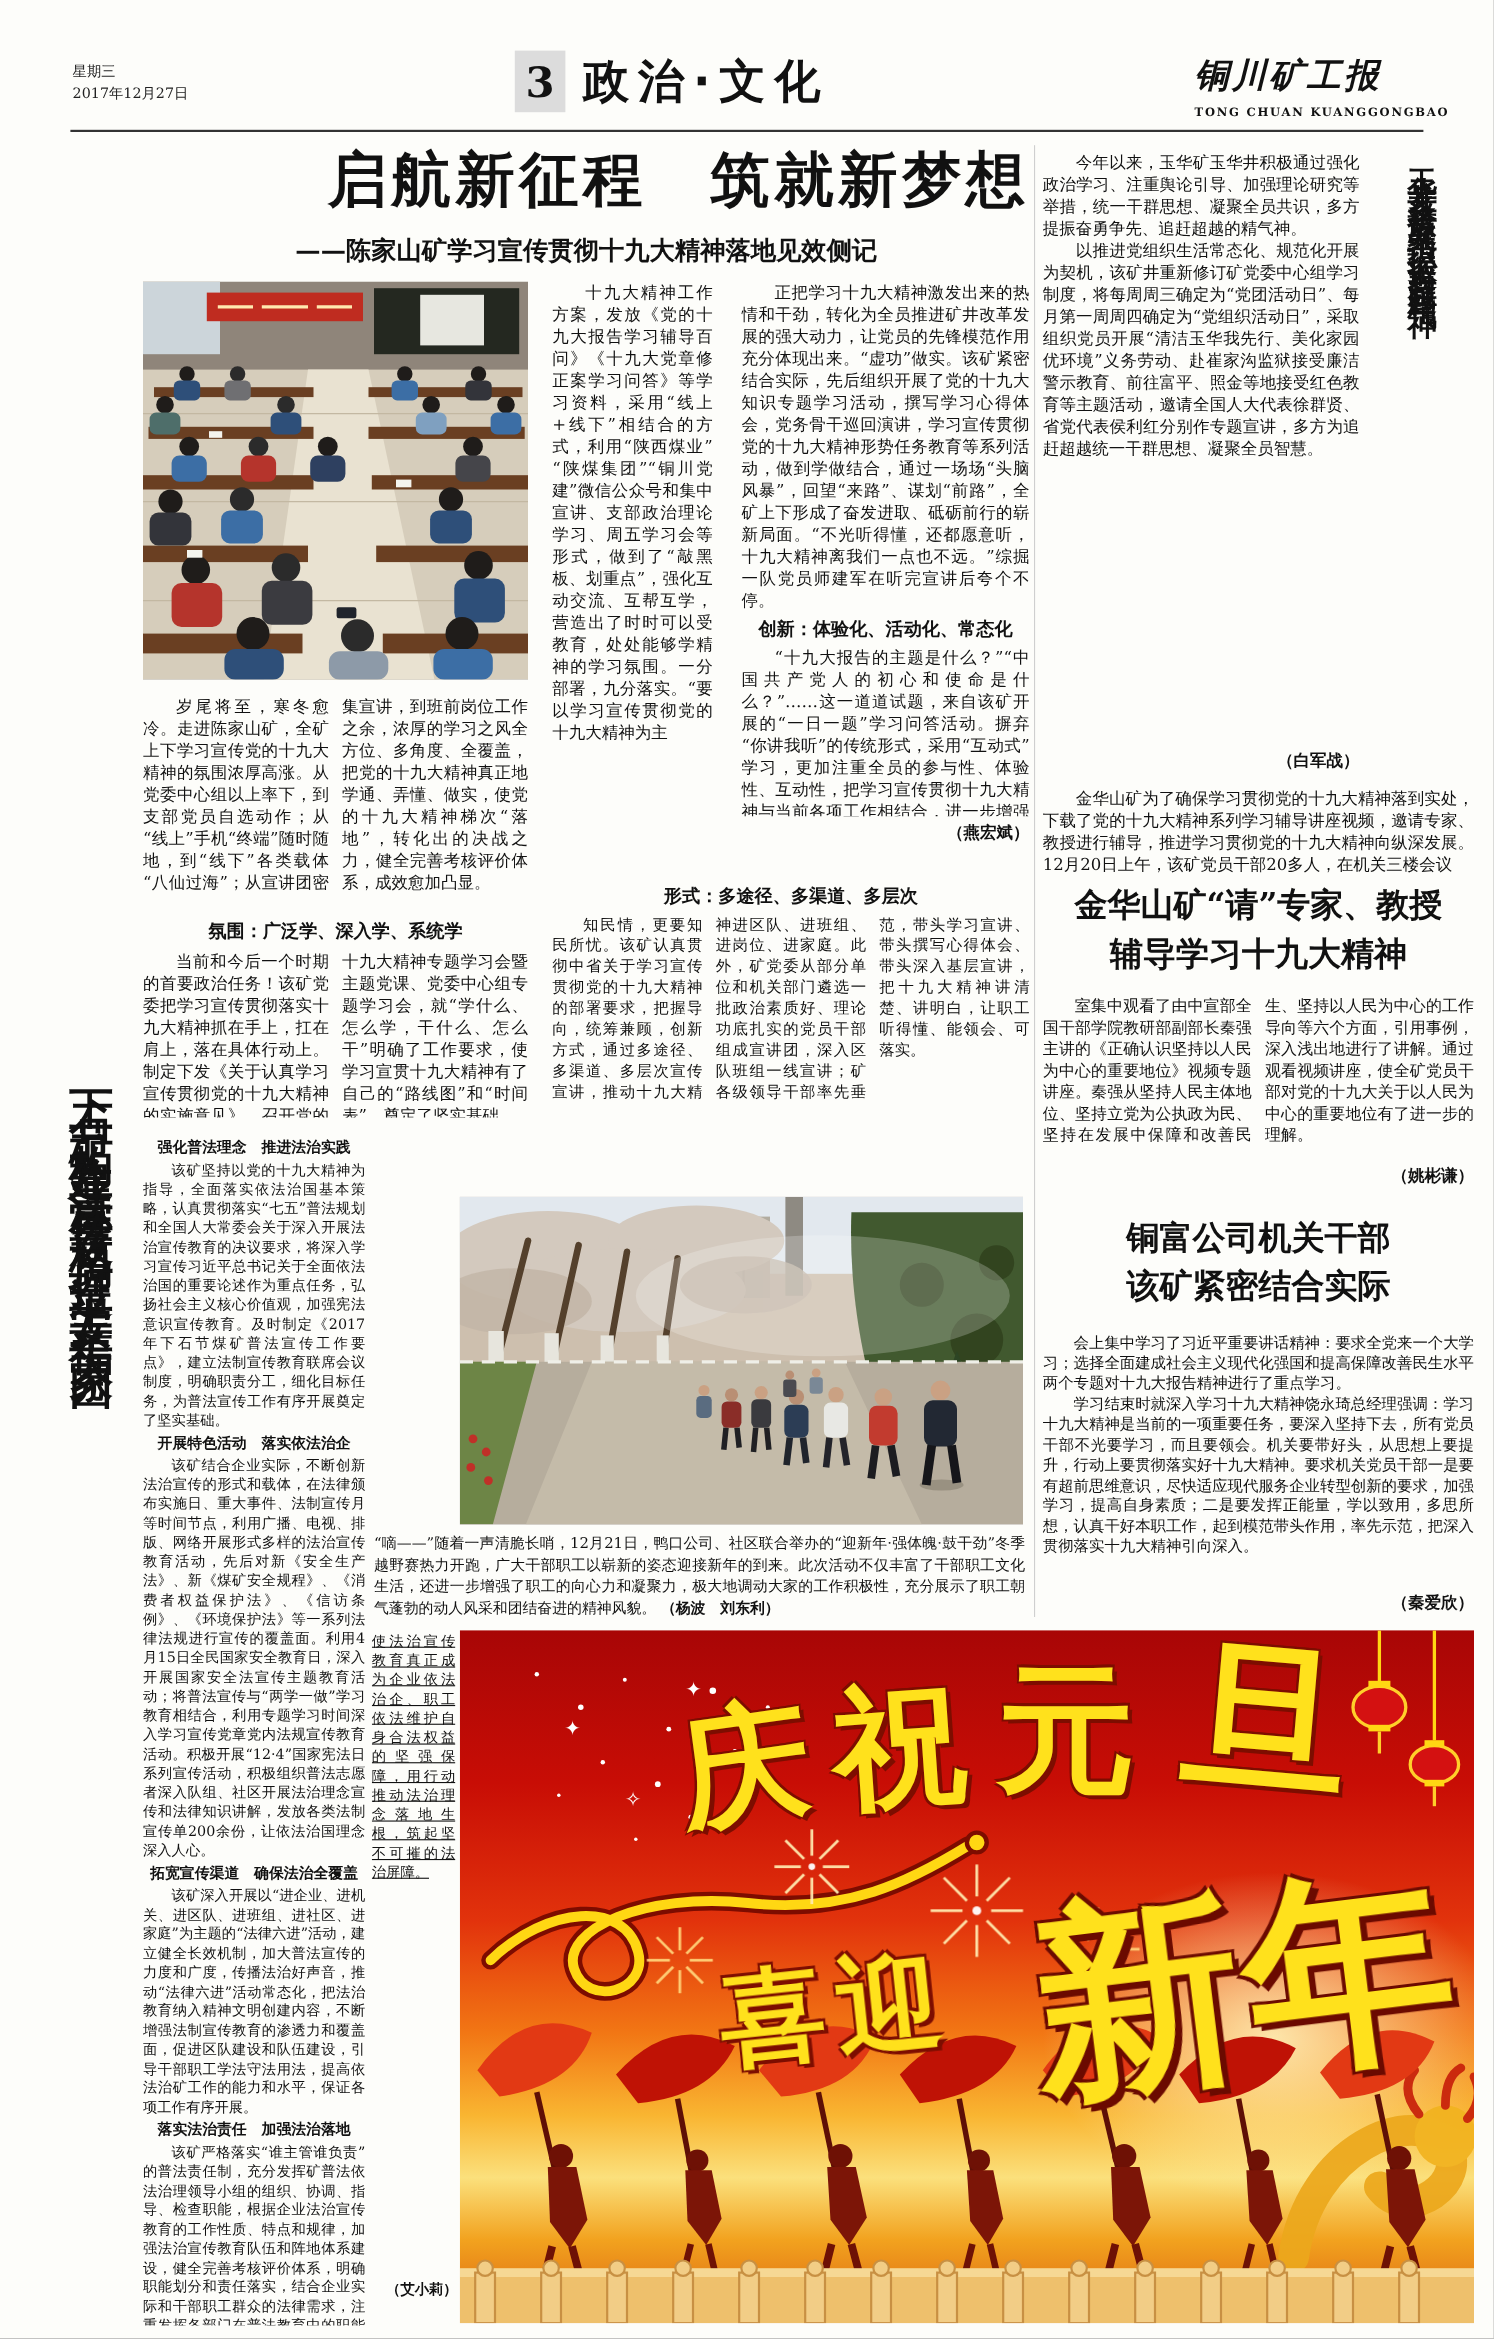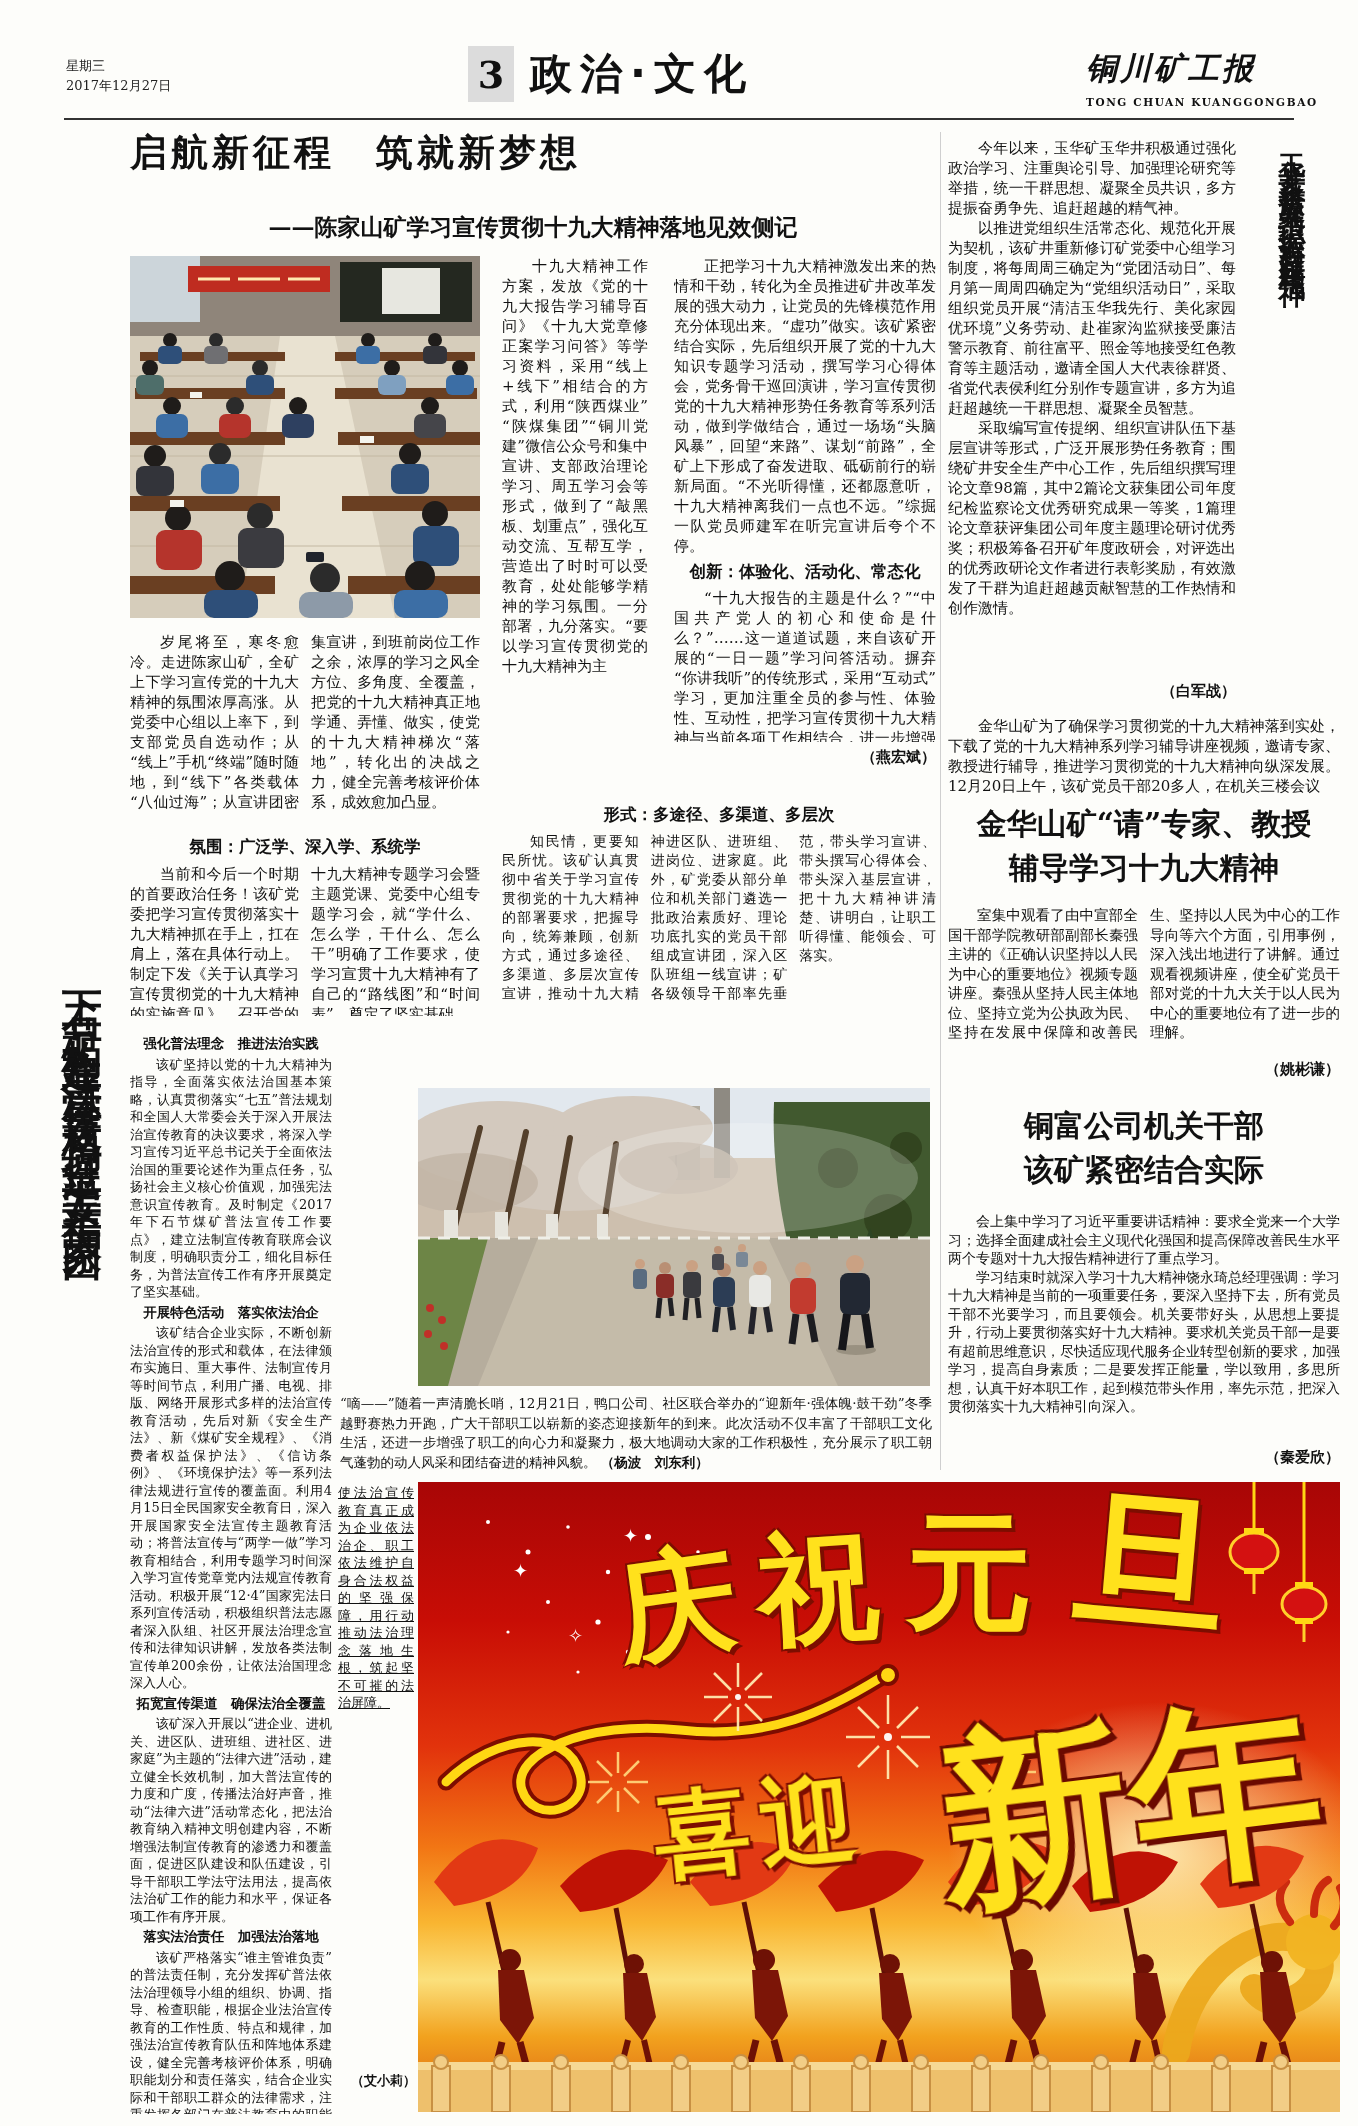--- a/index.html
+++ b/index.html
@@ -15,21 +15,21 @@
   .pagenum{width:46px;height:56px;background:#dcdcdc;display:flex;align-items:center;justify-content:center;
            font-size:38px;font-weight:bold;}
   .secname{font-size:42px;font-weight:bold;letter-spacing:8px;}
   .hdr-right{left:1086px;top:48px;width:254px;}
   .masthead{font-size:31px;font-weight:bold;font-style:italic;letter-spacing:3px;}
   .pinyin{font-size:10.5px;font-weight:bold;letter-spacing:1.6px;margin-top:6px;font-family:"DejaVu Serif",serif;}
   .hdr-rule{left:64px;top:118px;width:1230px;height:2px;background:#333;}
   .vrule{width:1px;background:#cfcfcf;}
   
   .main-block{left:130px;top:126px;width:806px;height:892px;}
-  .headline{position:absolute;left:0;top:2px;width:100%;text-align:left;font-size:37px;font-weight:bold;
+  .headline{position:absolute;left:0;top:2px;width:100%;text-align:right;font-size:54px;font-weight:bold;
             letter-spacing:4px;font-family:Liberation Mono, monospace;}
   .subhead{position:absolute;left:0;top:86px;width:100%;text-align:center;font-size:23px;font-weight:bold;}
   .body15{font-size:15px;line-height:20px;}
   .sechead{font-size:16.5px;font-weight:bold;text-align:center;margin:2px 0 6px;
            font-family:"DejaVu Sans","Liberation Sans",sans-serif;text-indent:0;}
   .cols2{column-count:2;column-gap:12px;}
   .cols3{column-count:3;column-gap:12px;}
   .clip{overflow:hidden;}
   .byline{text-align:right;font-size:15px;font-weight:bold;padding-right:6px;}
   
@@ -189,21 +189,20 @@
       <div class="sechead">形式：多途径、多渠道、多层次</div>
       <div class="jt cols3" style="font-size:14px;line-height:19px;">
         <p>知民情，更要知民所忧。该矿认真贯彻中省关于学习宣传贯彻党的十九大精神的部署要求，把握导向，统筹兼顾，创新方式，通过多途径、多渠道、多层次宣传宣讲，推动十九大精神进区队、进班组、进岗位、进家庭。此外，矿党委从部分单位和机关部门遴选一批政治素质好、理论功底扎实的党员干部组成宣讲团，深入区队班组一线宣讲；矿各级领导干部率先垂范，带头学习宣讲、带头撰写心得体会、带头深入基层宣讲，把十九大精神讲清楚、讲明白，让职工听得懂、能领会、可落实。</p>
       </div>
     </div>
   </div>
 
   <div class="abs body15 jt clip" style="left:948px;top:138px;width:288px;height:542px;">
     <p>今年以来，玉华矿玉华井积极通过强化政治学习、注重舆论引导、加强理论研究等举措，统一干群思想、凝聚全员共识，多方提振奋勇争先、追赶超越的精气神。</p>
     <p>以推进党组织生活常态化、规范化开展为契机，该矿井重新修订矿党委中心组学习制度，将每周周三确定为“党团活动日”、每月第一周周四确定为“党组织活动日”，采取组织党员开展“清洁玉华我先行、美化家园优环境”义务劳动、赴崔家沟监狱接受廉洁警示教育、前往富平、照金等地接受红色教育等主题活动，邀请全国人大代表徐群贤、省党代表侯利红分别作专题宣讲，多方为追赶超越统一干群思想、凝聚全员智慧。</p>
-    <p>采取编写宣传提纲、组织宣讲队伍下基层宣讲等形式，广泛开展形势任务教育；围绕矿井安全生产中心工作，先后组织撰写理论文章98篇，其中2篇论文获集团公司年度纪检监察论文优秀研究成果一等奖，1篇理论文章获评集团公司年度主题理论研讨优秀奖；积极筹备召开矿年度政研会，对评选出的优秀政研论文作者进行表彰奖励，有效激发了干群为追赶超越贡献智慧的工作热情和创作激情。</p>
   </div>
   <div class="abs byline" style="left:948px;top:682px;width:288px;">（白军战）</div>
   <div class="abs vright">
     <div class="vtitle">玉华井多举措凝聚共识提振追赶超越精气神</div>
   </div>
 
   <div class="abs body15 jt clip" style="left:948px;top:716px;width:392px;height:82px;">
     <p>金华山矿为了确保学习贯彻党的十九大精神落到实处，下载了党的十九大精神系列学习辅导讲座视频，邀请专家、教授进行辅导，推进学习贯彻党的十九大精神向纵深发展。12月20日上午，该矿党员干部20多人，在机关三楼会议</p>
   </div>
   <div class="abs body14 jt cols2 clip" style="left:948px;top:906px;width:392px;height:152px;">

